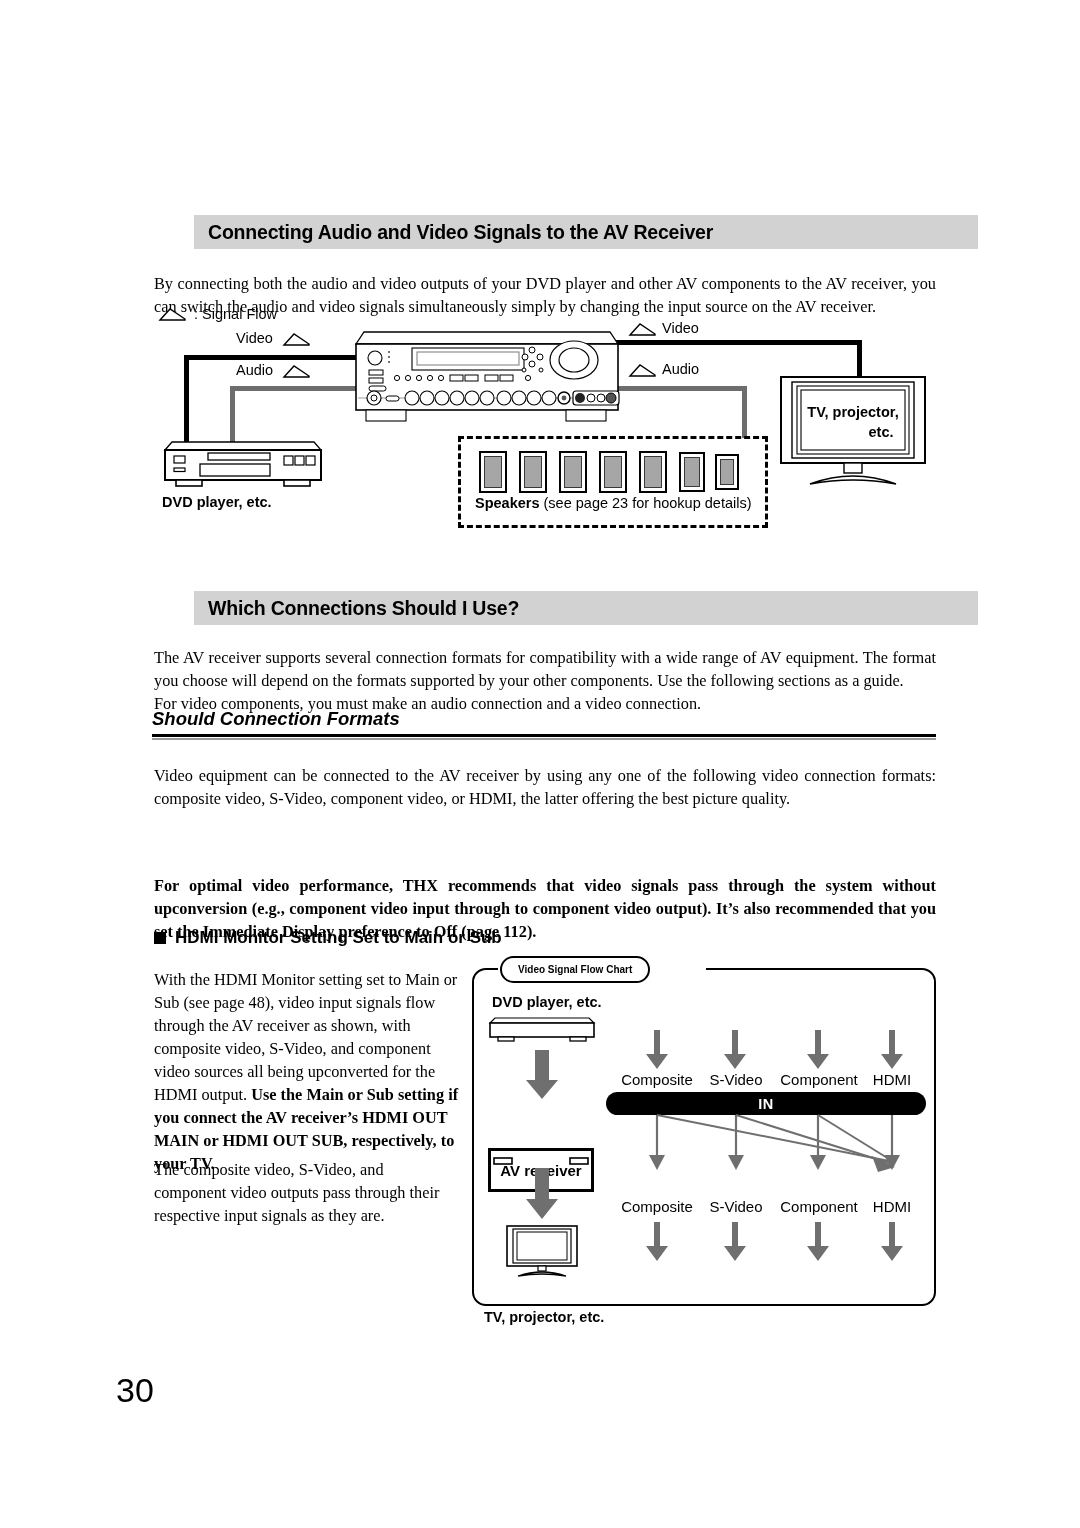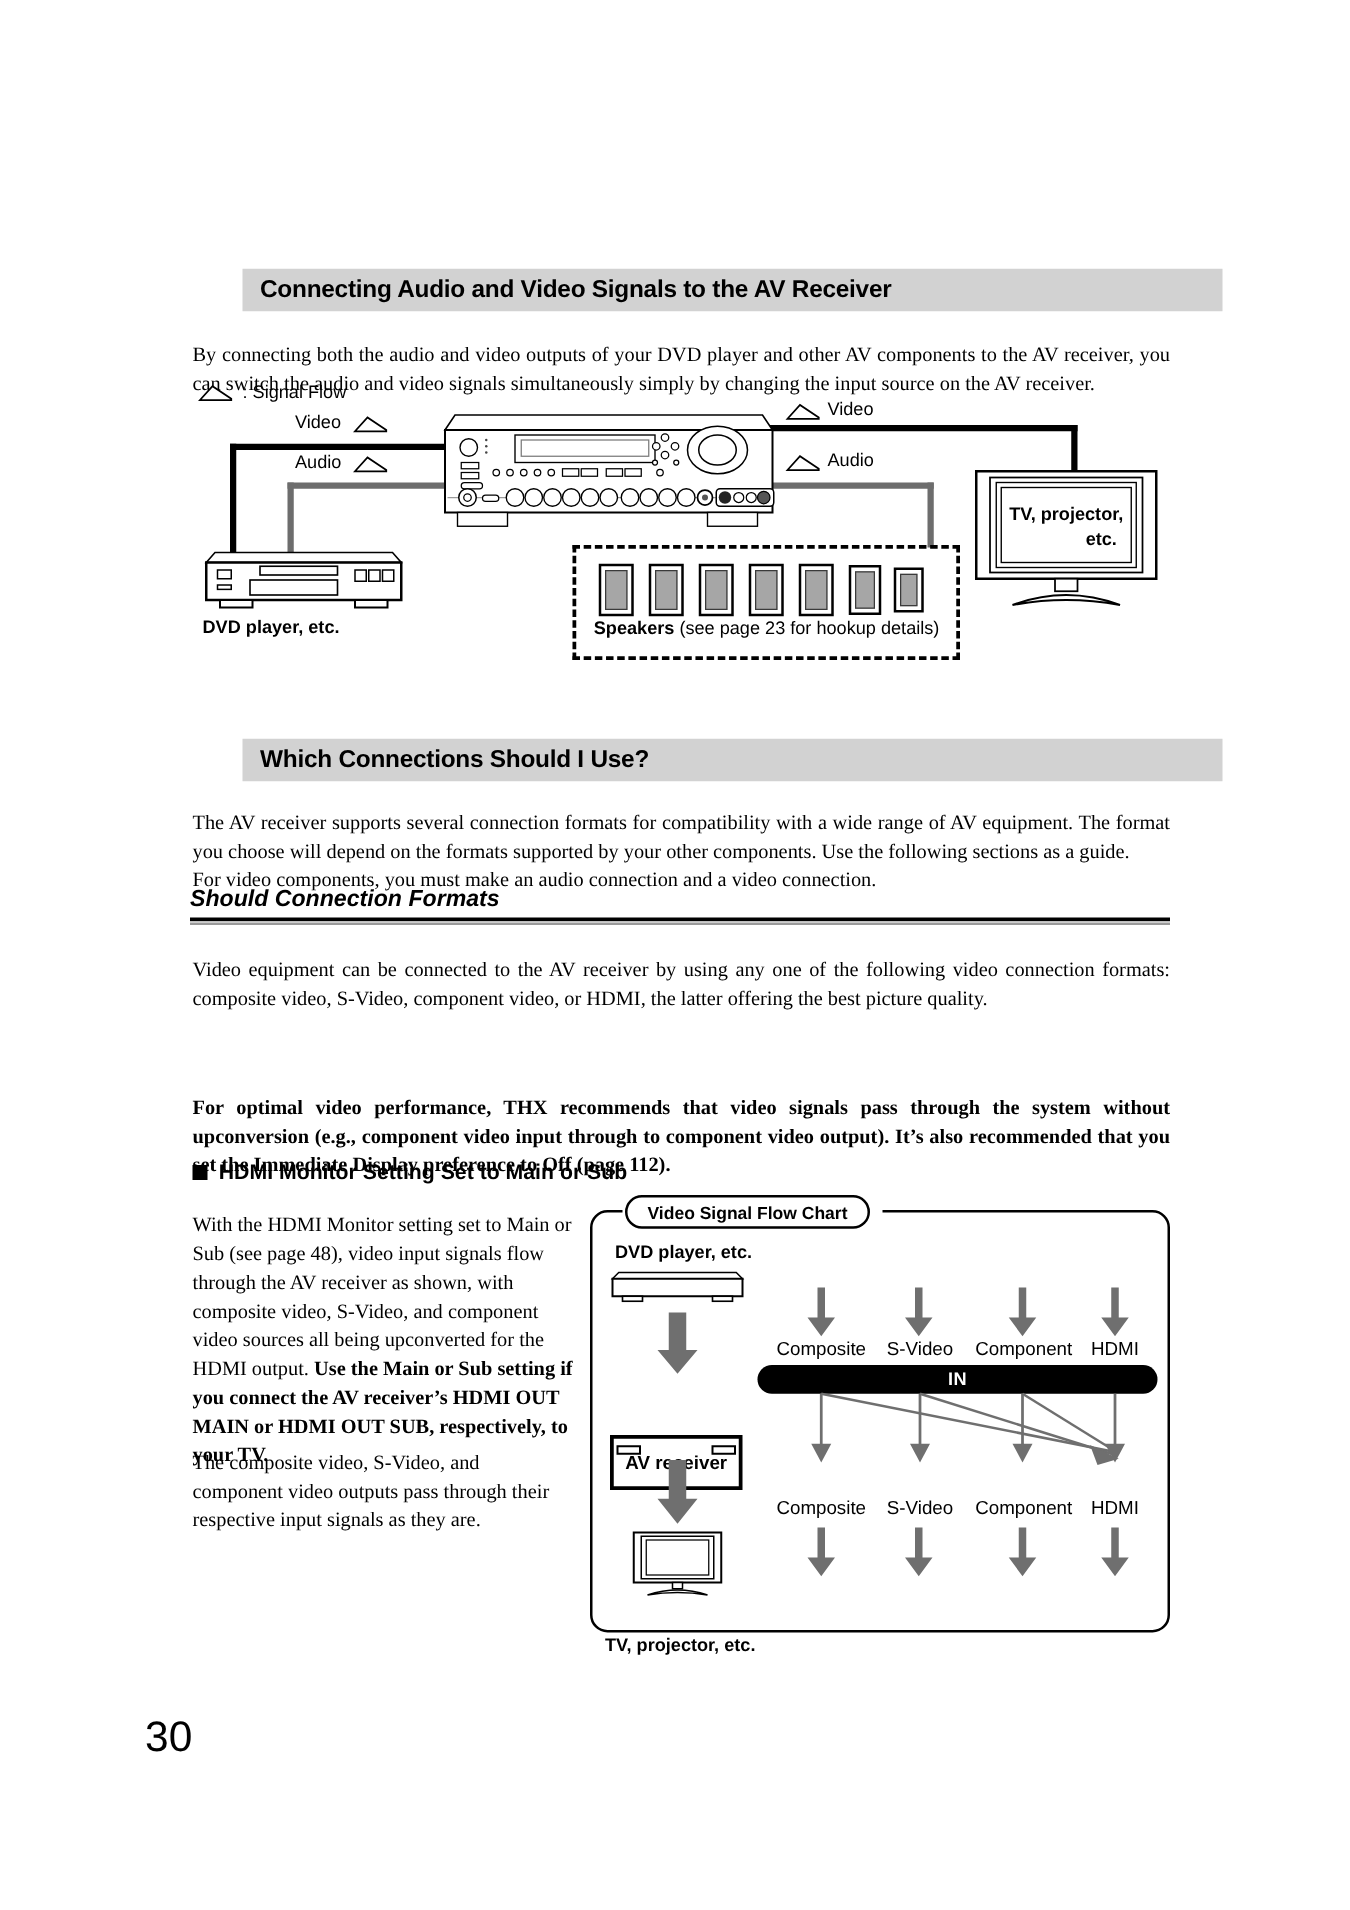--- a/index.html
+++ b/index.html
@@ -80,21 +80,21 @@
           white-space:nowrap;}
   .spklbl b{font-weight:bold;}
 
   
   .fc{position:absolute;left:472px;top:968px;width:464px;height:338px;
       border:2.5px solid #000;border-radius:14px;box-sizing:border-box;}
   .fc-title{position:absolute;left:26px;top:-14px;height:27px;
             padding:0 16px;background:#fff;border:2.5px solid #000;
             border-radius:14px;display:flex;align-items:center;
             font-family:"Liberation Sans",sans-serif;font-weight:bold;
-            font-size:14px;white-space:nowrap;box-sizing:border-box;}
+            font-size:10px;white-space:nowrap;box-sizing:border-box;}
   .fc-mask{position:absolute;left:24px;top:-3px;height:6px;background:#fff;}
 
   .fclbl{position:absolute;font-family:"Liberation Sans",sans-serif;
          font-size:15px;white-space:nowrap;}
   .fclbl.bold{font-weight:bold;font-size:14.5px;}
 
   .bar{position:absolute;height:23px;background:#000;border-radius:12px;
        color:#fff;font-family:"Liberation Sans",sans-serif;font-weight:bold;
        font-size:14.5px;display:flex;align-items:center;justify-content:center;
        letter-spacing:0.4px;}

